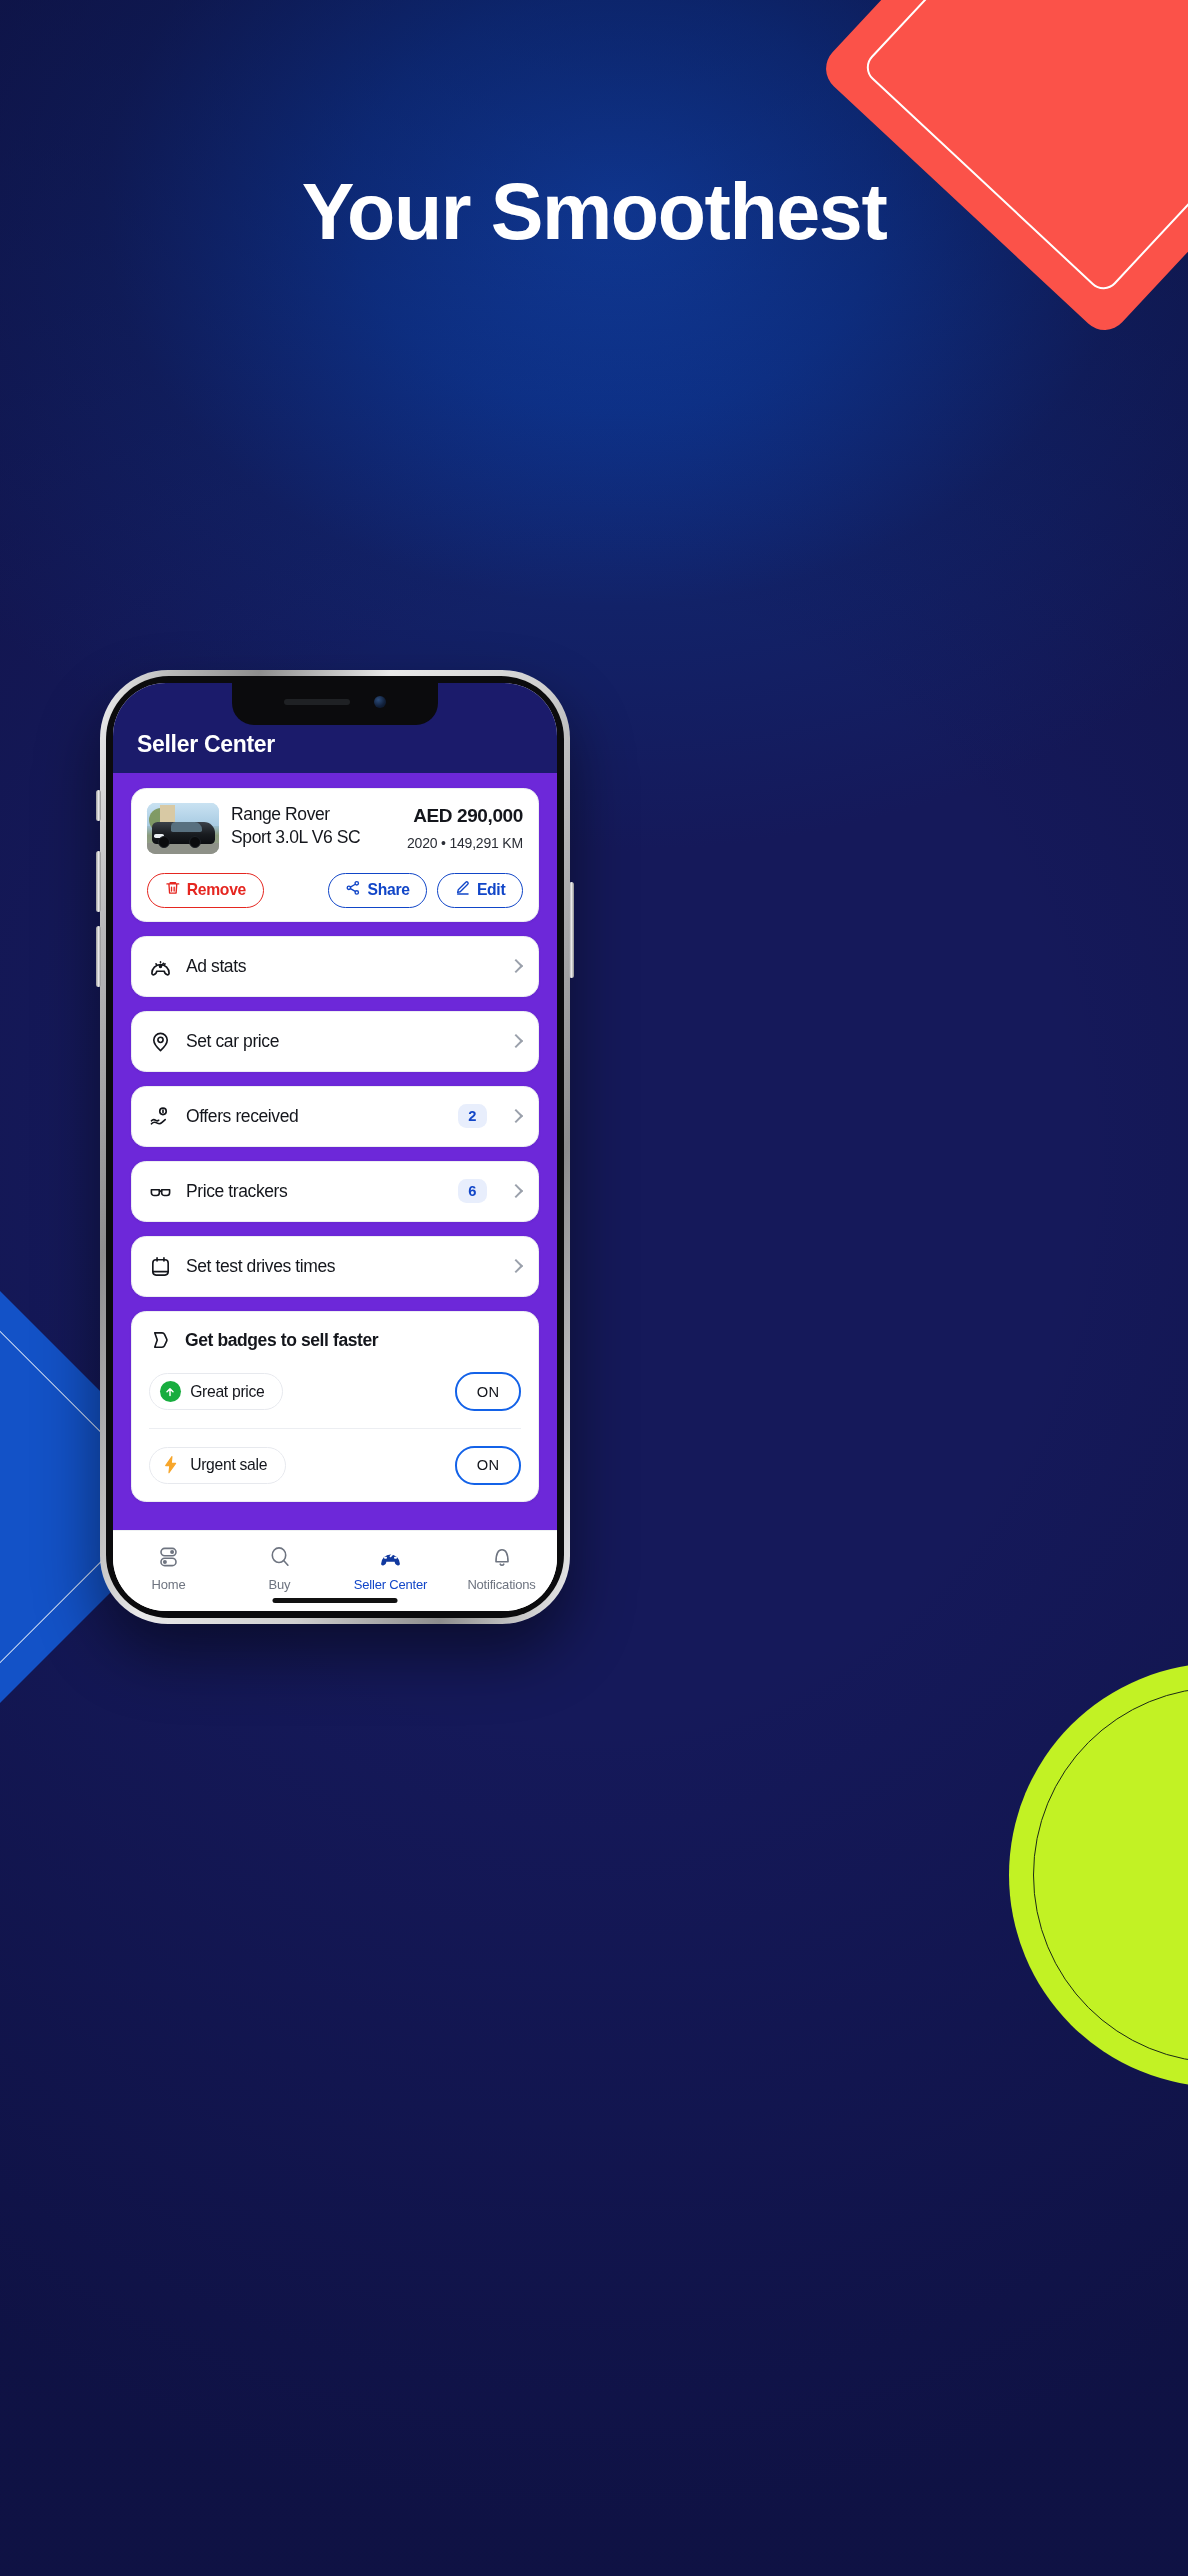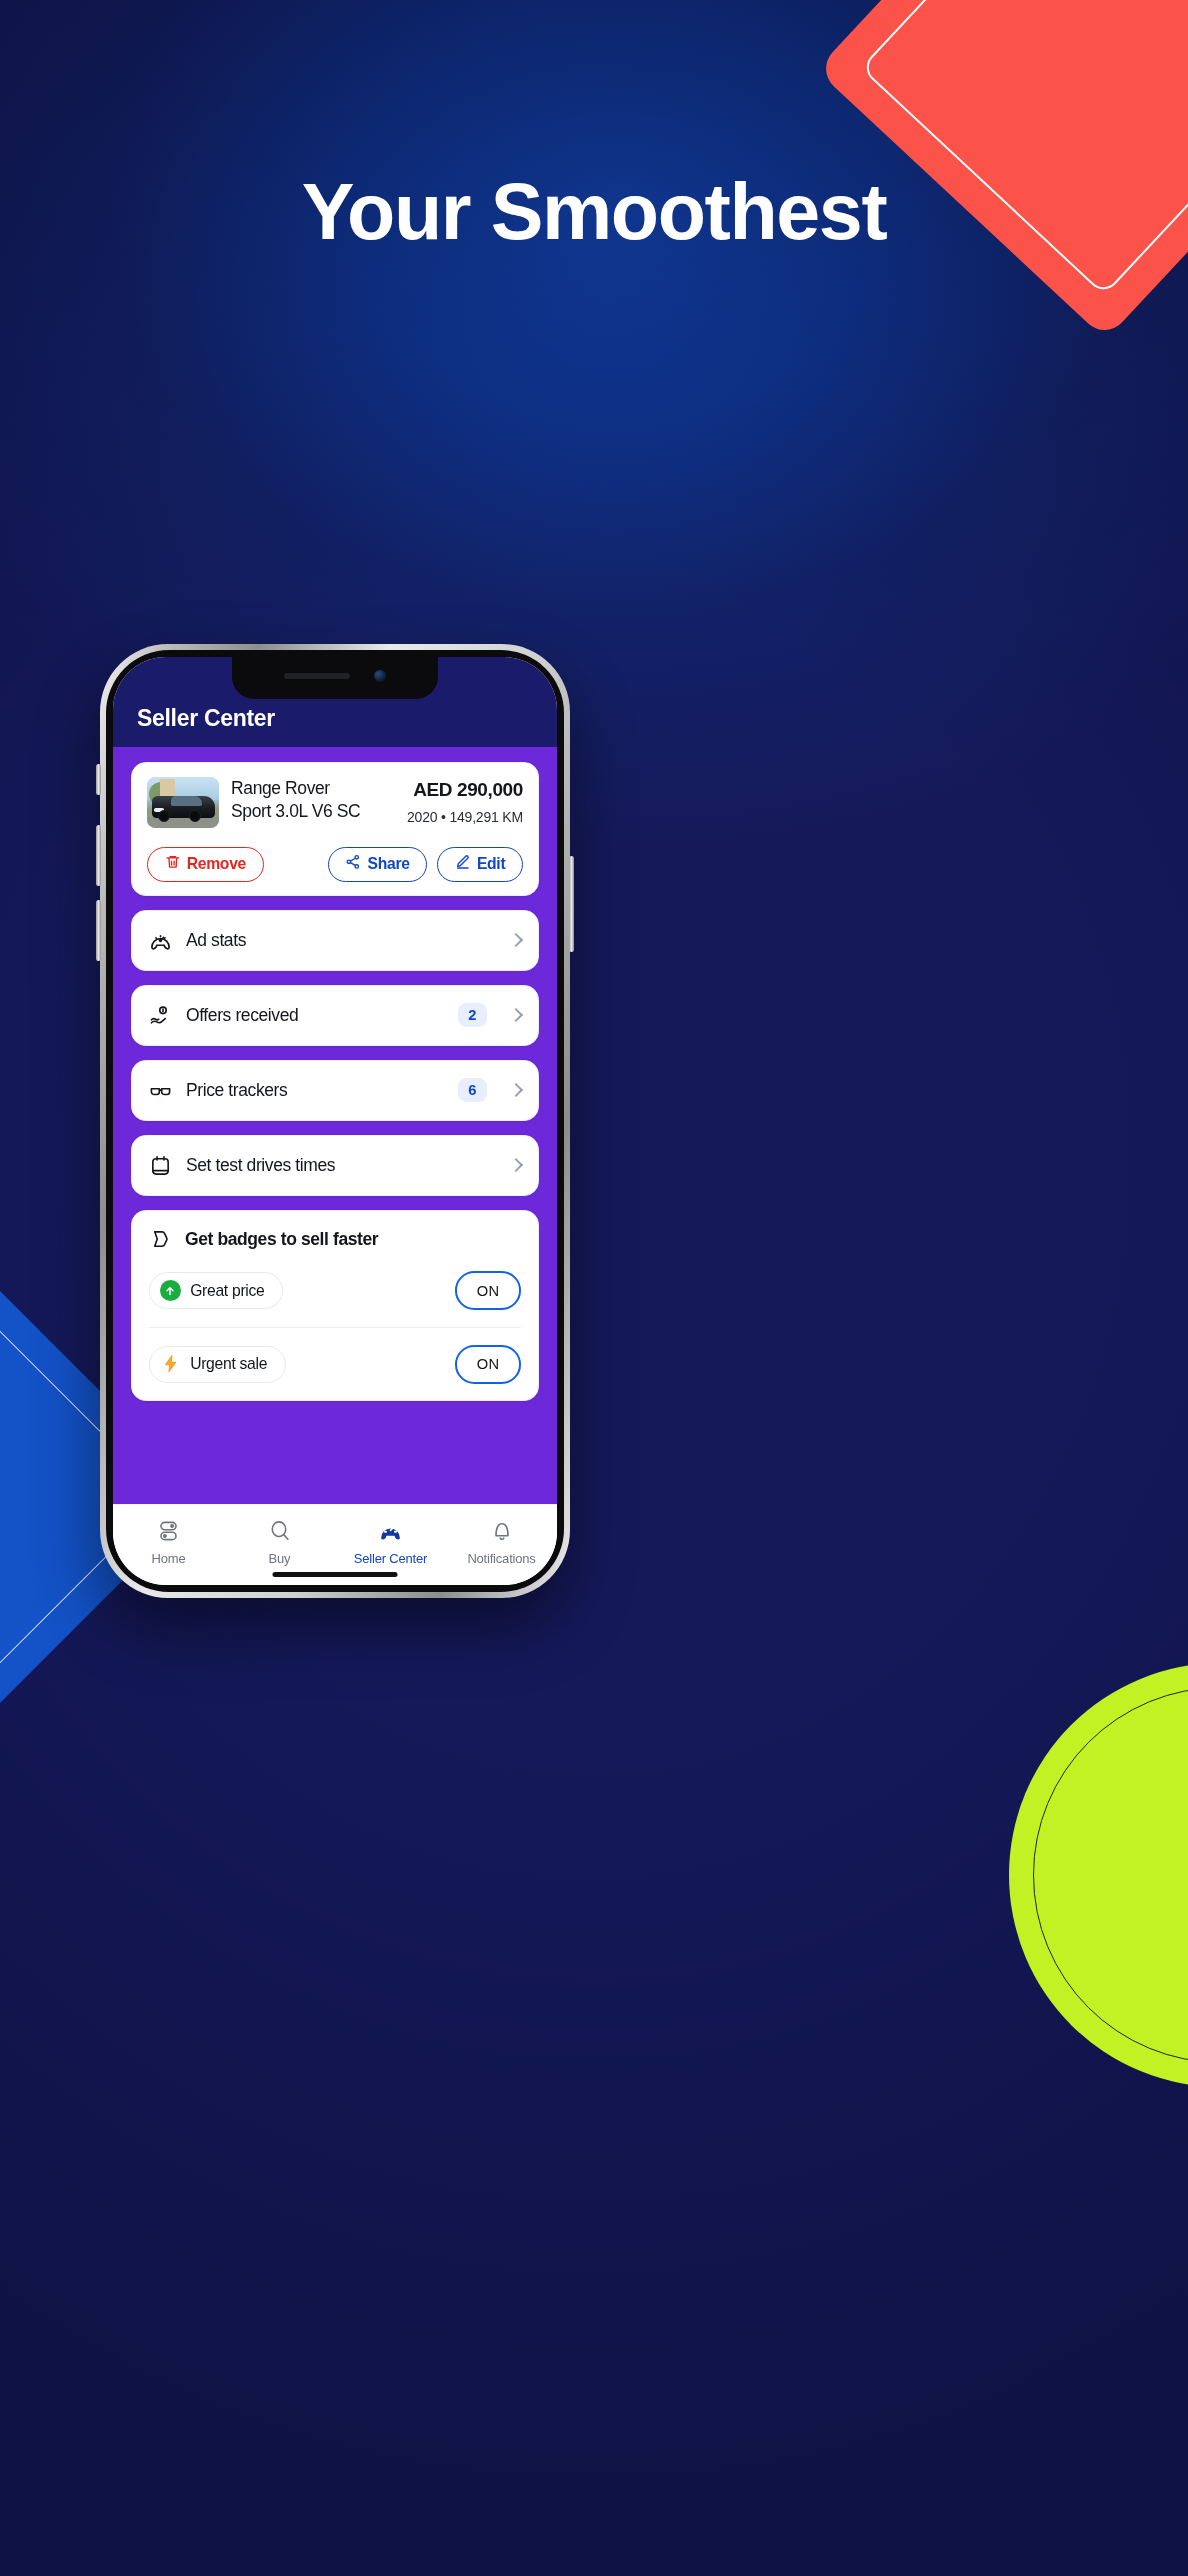--- a/index.html
+++ b/index.html
@@ -71,21 +71,21 @@
     font-weight:bold;
     line-height:1.12;
     letter-spacing:-1.4px;
     z-index:5;
   }
   #headline .l2 { display:block; }
 
   
   #phone {
     position:absolute;
-    top:644px; left:100px;
+    top:670px; left:100px;
     width:470px; height:954px;
     z-index:10;
   }
   #phone-outer {
     position:absolute; inset:0;
     border-radius:68px;
     background:linear-gradient(105deg,#f2f2f2 0%,#b9b9b9 10%,#8e8e8e 22%,#e9e9e9 40%,#cfcfcf 62%,#8d8d8d 82%,#ededed 100%);
     box-shadow:0 31px 64px rgba(0,0,0,0.48);
   }
   #phone-bezel {
@@ -343,20 +343,30 @@
             <path d="M3 19a9 9 0 1118 0c0 1-1 2-2 1.6-1.4-.6-3-1.6-3-3.6h-8c0 2-1.6 3-3 3.6C3.9 21 3 20 3 19z"></path>
             <path d="M12 12l3.2-3.4"></path>
               <circle cx="12" cy="12" r="1"></circle>
             <path d="M7.3 9.3l.5.5M16.7 9.3l-.5.5M12 7.2v.7"></path>
           </svg>
         </span>
         <span class="menu-label">Ad stats</span>
         <span class="chev"></span>
       </div>
 
+      <div class="card menu-row">
+        <span class="menu-icon">
+          <svg width="23" height="23" viewBox="0 0 24 24" fill="none" stroke="#14161c" stroke-width="1.7" stroke-linecap="round" stroke-linejoin="round">
+            <path d="M12 21.5s7-6.2 7-11a7 7 0 10-14 0c0 4.8 7 11 7 11z"></path>
+            <circle cx="12" cy="10.3" r="2.7"></circle>
+          </svg>
+        </span>
+        <span class="menu-label">Set car price</span>
+        <span class="chev"></span>
+      </div>
 
       <div class="card menu-row">
         <span class="menu-icon">
           <svg width="23" height="23" viewBox="0 0 24 24" fill="none" stroke="#14161c" stroke-width="1.7" stroke-linecap="round" stroke-linejoin="round">
             <circle cx="14.6" cy="6.6" r="3.4"></circle>
               <path d="M14.6 5.3v2.4"></path>
             <path d="M2.6 16.5c1.4-1.8 3.3-1.3 4.6-.4 1 .7 2 .6 3-.2"></path>
             <path d="M2.6 19.6c2-2.2 4.4-1.7 6-.7 1.6 1 3.6.6 5-.7l3.3-3"></path>
           </svg>
         </span>

